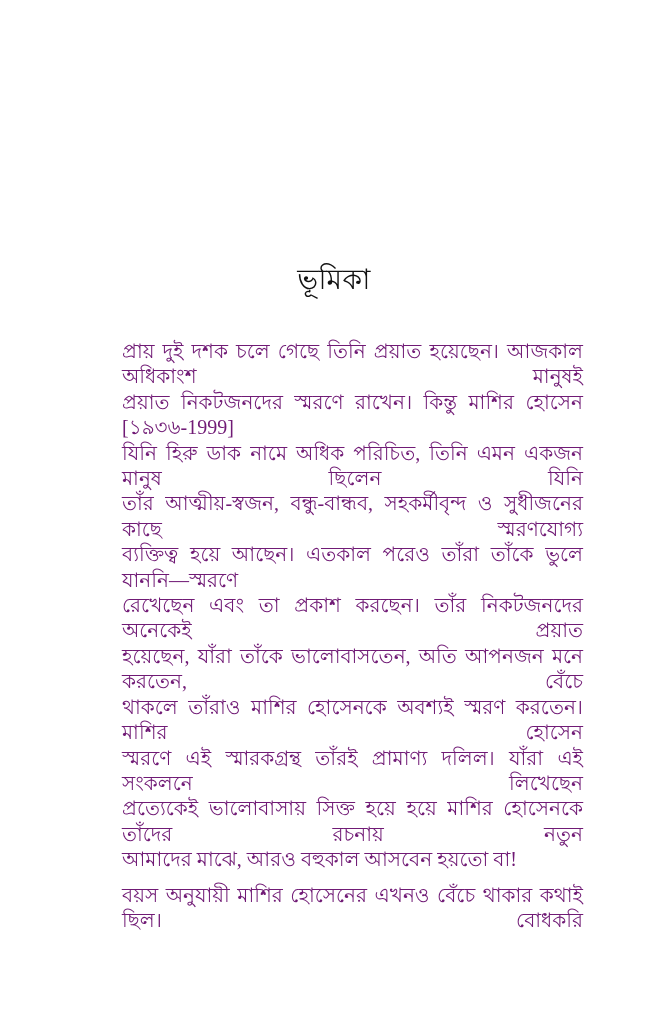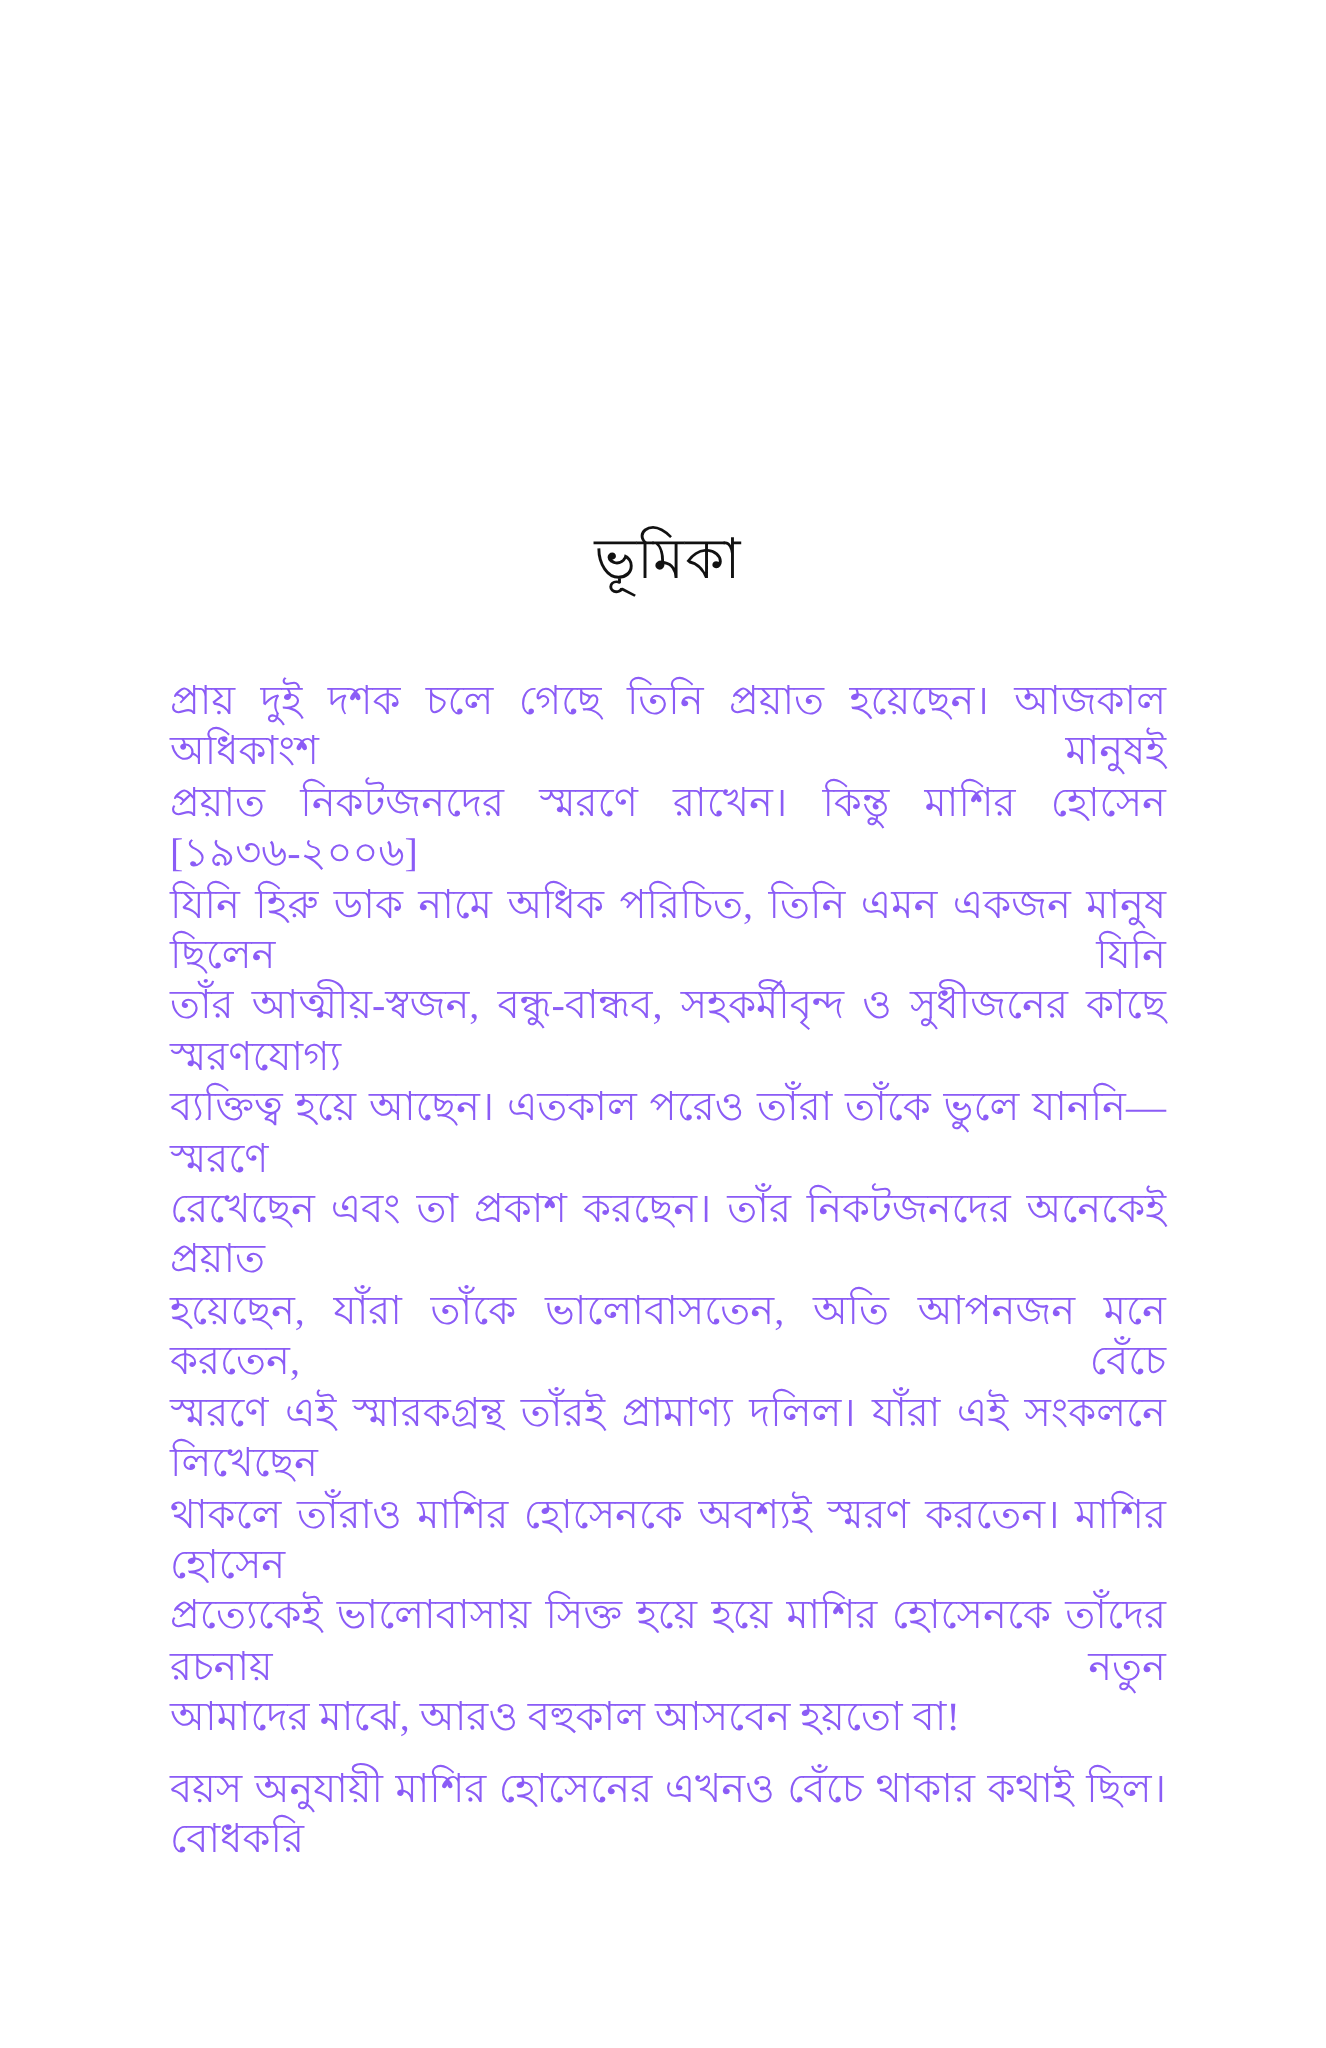--- a/index.html
+++ b/index.html
@@ -31,45 +31,46 @@
   }
   .para {
     margin: 0 0 10px 0;
   }
   .line {
     font-size: 20px;
     line-height: 25.4px;
     text-align: justify;
     text-align-last: justify;
     white-space: normal;
-    color: #8b5cf6;
+    color: #701a75;
+    margin-left: 37px;
   }
   .line.end {
     text-align-last: left;
   }
 </style>
 </head>
 <body>
 
 <div class="page">
 
   <h1 class="title">ভূমিকা</h1>
 
   <div class="body-text">
 
     <div class="para">
       <div class="line">প্রায় দুই দশক চলে গেছে তিনি প্রয়াত হয়েছেন। আজকাল অধিকাংশ মানুষই</div>
-      <div class="line">প্রয়াত নিকটজনদের স্মরণে রাখেন। কিন্তু মাশির হোসেন [১৯৩৬-২০০৬]</div>
+      <div class="line">প্রয়াত নিকটজনদের স্মরণে রাখেন। কিন্তু মাশির হোসেন [১৯৩৬-1999]</div>
       <div class="line">যিনি হিরু ডাক নামে অধিক পরিচিত, তিনি এমন একজন মানুষ ছিলেন যিনি</div>
       <div class="line">তাঁর আত্মীয়-স্বজন, বন্ধু-বান্ধব, সহকর্মীবৃন্দ ও সুধীজনের কাছে স্মরণযোগ্য</div>
       <div class="line">ব্যক্তিত্ব হয়ে আছেন। এতকাল পরেও তাঁরা তাঁকে ভুলে যাননি—স্মরণে</div>
       <div class="line">রেখেছেন এবং তা প্রকাশ করছেন। তাঁর নিকটজনদের অনেকেই প্রয়াত</div>
       <div class="line">হয়েছেন, যাঁরা তাঁকে ভালোবাসতেন, অতি আপনজন মনে করতেন, বেঁচে</div>
+      <div class="line">থাকলে তাঁরাও মাশির হোসেনকে অবশ্যই স্মরণ করতেন। মাশির হোসেন</div>
       <div class="line">স্মরণে এই স্মারকগ্রন্থ তাঁরই প্রামাণ্য দলিল। যাঁরা এই সংকলনে লিখেছেন</div>
-      <div class="line">থাকলে তাঁরাও মাশির হোসেনকে অবশ্যই স্মরণ করতেন। মাশির হোসেন</div>
       <div class="line">প্রত্যেকেই ভালোবাসায় সিক্ত হয়ে হয়ে মাশির হোসেনকে তাঁদের রচনায় নতুন</div>
       <div class="line end">আমাদের মাঝে, আরও বহুকাল আসবেন হয়তো বা!</div>
     </div>
 
     <div class="para">
       <div class="line">বয়স অনুযায়ী মাশির হোসেনের এখনও বেঁচে থাকার কথাই ছিল। বোধকরি</div>
 
     </div>
 
   </div>

